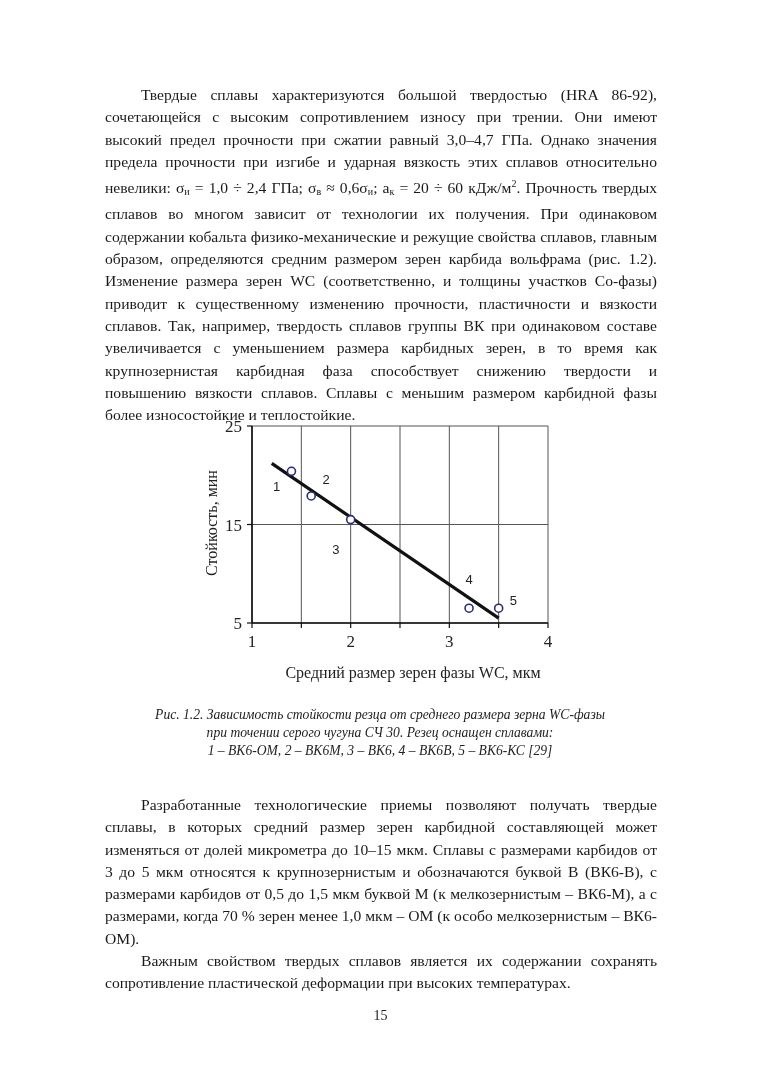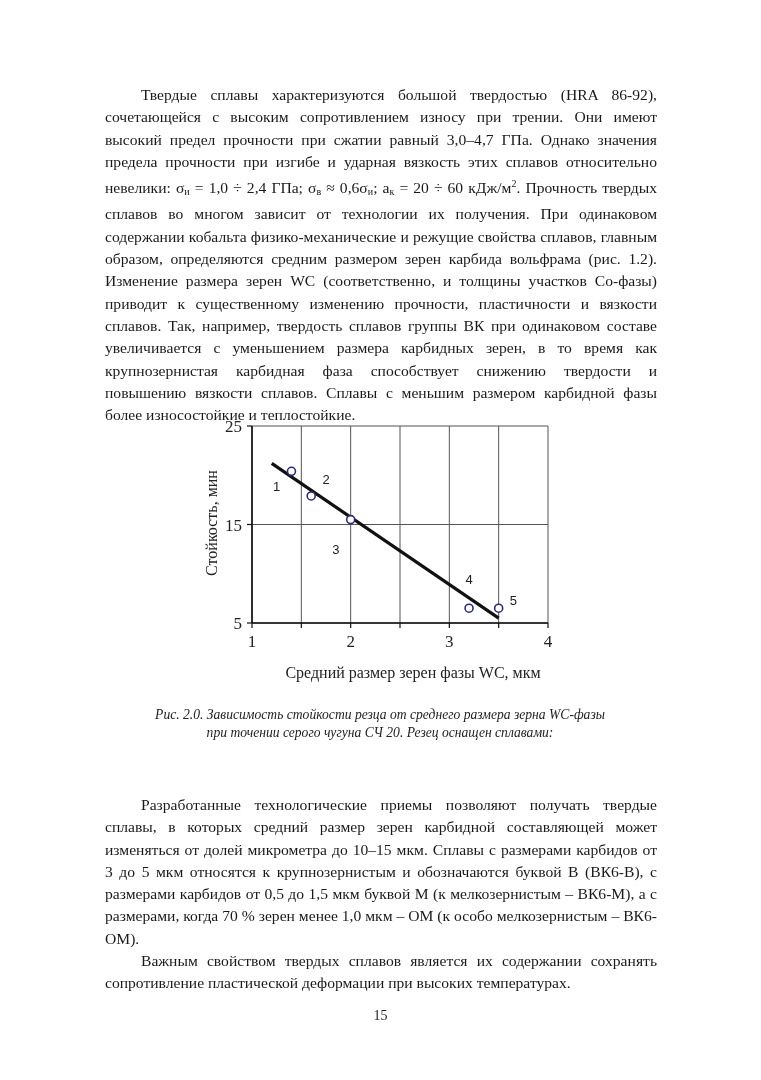--- a/index.html
+++ b/index.html
@@ -89,22 +89,23 @@
           <text x="469.0666666666667" y="173.675" text-anchor="middle" class="pt-label">4</text>
           <circle cx="498.6666666666667" cy="198.225" r="4" fill="#fff" stroke="#2a2a7a" stroke-width="1.6"></circle>
           <text x="513.4666666666667" y="195.345" text-anchor="middle" class="pt-label">5</text>
         </g>
       <text id="ylabel" text-anchor="middle" font-size="16" transform="translate(217,113) rotate(-90)">Стойкость, мин</text>
       <text id="xlabel" x="413" y="268" text-anchor="middle" font-size="16">Средний размер зерен фазы WC, мкм</text>
     </svg>
   </div>
 
   <div class="caption">
-    <div>Рис. 2.0. Зависимость стойкости резца от среднего размера зерна WC-фазы</div>
-    <div>при точении серого чугуна СЧ 20. Резец оснащен сплавами:</div>
+    <div>Рис. 1.2. Зависимость стойкости резца от среднего размера зерна WC-фазы</div>
+    <div>при точении серого чугуна СЧ 30. Резец оснащен сплавами:</div>
+    <div>1 – ВК6-ОМ, 2 – ВК6М, 3 – ВК6, 4 – ВК6В, 5 – ВК6-КС [29]</div>
   </div>
 
   <div class="text-block p2" id="bottom-block">
     <p class="para">Разработанные технологические приемы позволяют получать твердые сплавы, в которых средний размер зерен карбидной составляющей может изменяться от долей микрометра до 10–15 мкм. Сплавы с размерами карбидов от 3 до 5 мкм относятся к крупнозернистым и обозначаются буквой В (ВК6-В), с размерами карбидов от 0,5 до 1,5 мкм буквой М (к мелкозернистым – ВК6-М), а с размерами, когда 70 % зерен менее 1,0 мкм – ОМ (к особо мелкозернистым – ВК6-ОМ).</p>
     <p class="para">Важным свойством твердых сплавов является их содержании сохранять сопротивление пластической деформации при высоких температурах.</p>
   </div>
 
   <div class="page-num">15</div>
 </div>
 

